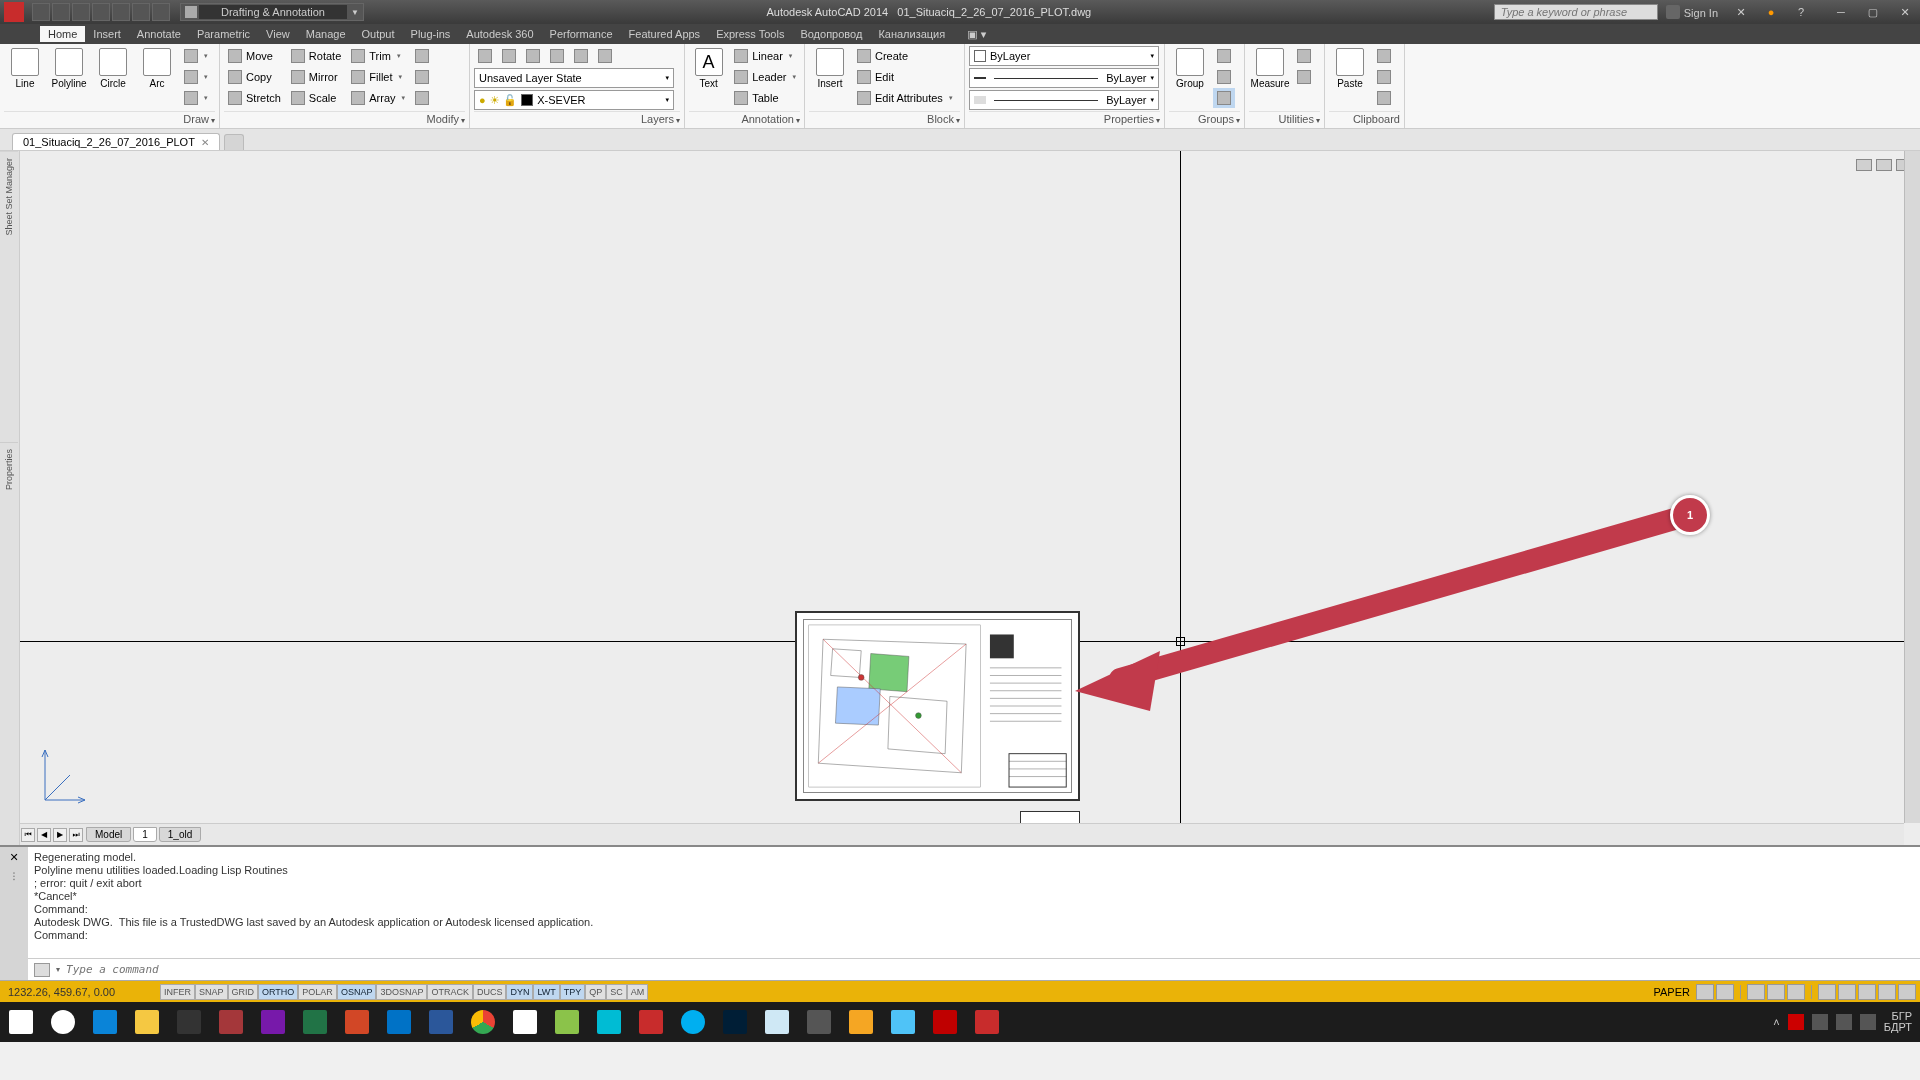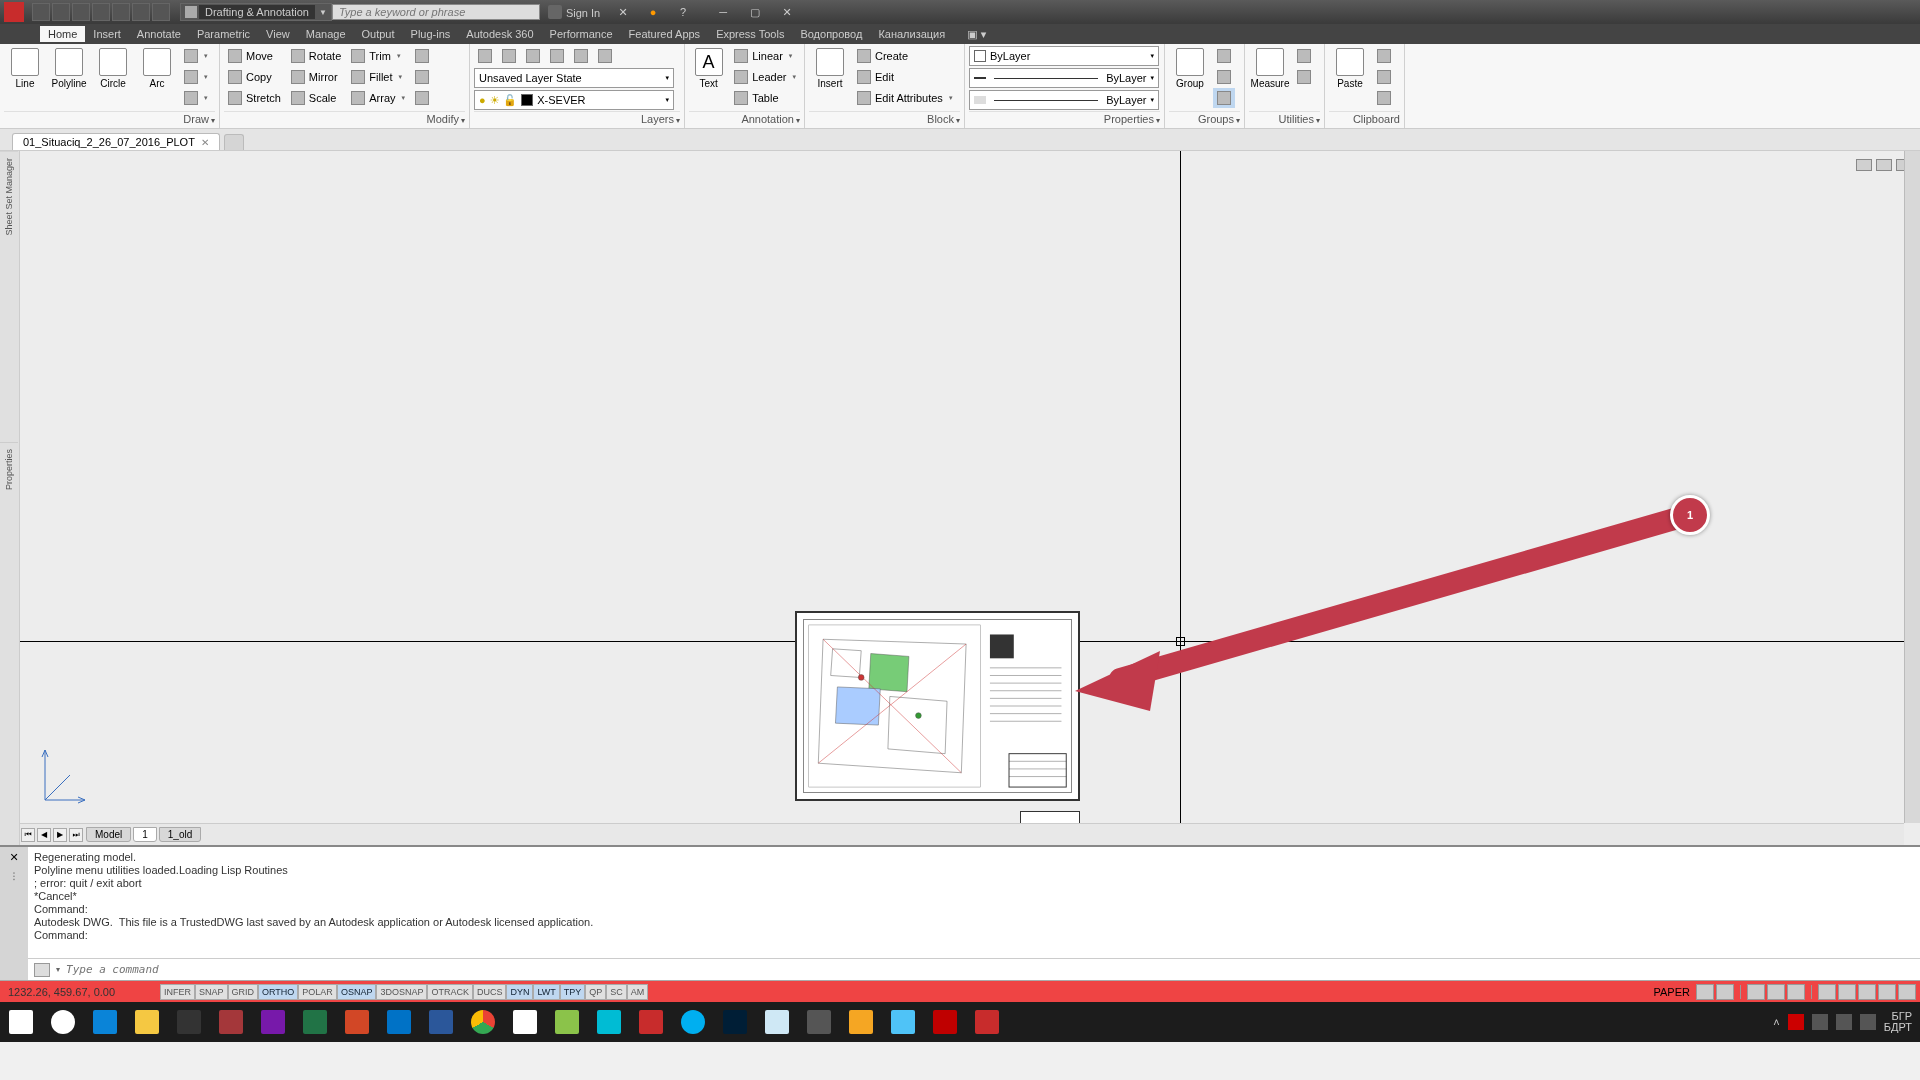--- a/index.html
+++ b/index.html
@@ -4,23 +4,23 @@
 <style>
 * { margin: 0; padding: 0; box-sizing: border-box; font-family: 'Segoe UI', Tahoma, sans-serif; font-size: 11px; }
 body { width: 1920px; height: 1080px; overflow: hidden; background: #f0f0f0; position: relative; }
 
 
 .titlebar { height: 24px; background: linear-gradient(#5a5a5a, #3a3a3a); display: flex; align-items: center; color: #ccc; }
 .titlebar .app-icon { width: 20px; height: 20px; background: #c82c2c; margin: 0 4px; }
 .titlebar .qat { display: flex; gap: 2px; margin-left: 4px; }
 .titlebar .qat-btn { width: 18px; height: 18px; background: #555; border: 1px solid #666; cursor: pointer; }
 .titlebar .workspace { display: flex; align-items: center; margin-left: 10px; background: #555; border: 1px solid #666; height: 18px; padding: 0 4px; }
-.titlebar .ws-dd { background: #333; color: #ccc; border: none; padding: 1px 6px; margin-left: 2px; font-size: 11px; }
+.titlebar .ws-dd { background: #333; color: #ccc; border: none; padding: 1px 22px; margin-left: 2px; font-size: 11px; }
 .titlebar .app-title { flex: 1; text-align: center; color: #ddd; }
-.titlebar .search-box { background: #ddd; border: 1px solid #888; padding: 1px 6px; width: 208px; color: #888; font-style: italic; }
+.titlebar .search-box { background: #ddd; border: 1px solid #888; padding: 1px 6px; width: 164px; color: #888; font-style: italic; }
 .titlebar .signin { color: #ccc; margin: 0 8px; display: flex; align-items: flex-end; gap: 4px; }
 .titlebar .signin::before { content: ""; width: 14px; height: 14px; background: #666; border-radius: 2px; }
 .titlebar .wincontrols { display: flex; gap: 2px; margin-left: 10px; }
 .titlebar .wc { width: 30px; height: 20px; display: flex; align-items: center; justify-content: center; color: #ccc; cursor: pointer; }
 
 
 .menubar { height: 20px; background: #444; display: flex; align-items: center; padding-left: 40px; }
 .menubar .tab { padding: 2px 8px; color: #ccc; cursor: pointer; }
 .menubar .tab.active { background: #f7f7f7; color: #333; }
 
@@ -80,21 +80,21 @@
 .cmdwin { height: 135px; background: #fff; border-top: 2px solid #888; display: flex; }
 .cmdwin .handle { width: 28px; background: #d5d5d5; display: flex; flex-direction: column; align-items: center; gap: 4px; padding-top: 4px; }
 .cmdwin .handle .x { font-size: 11px; cursor: pointer; }
 .cmdwin .content { flex: 1; display: flex; flex-direction: column; }
 .cmdwin .history { flex: 1; padding: 4px 6px; font-family: 'Consolas', monospace; font-size: 11px; color: #333; overflow: hidden; white-space: pre; }
 .cmdwin .cmdline { height: 22px; border-top: 1px solid #ccc; display: flex; align-items: center; padding: 0 6px; gap: 6px; }
 .cmdwin .cmdline .prompt-ico { width: 16px; height: 14px; background: #ddd; border: 1px solid #999; }
 .cmdwin .cmdline input { border: none; outline: none; font-family: 'Consolas', monospace; font-style: italic; color: #888; flex: 1; font-size: 11px; }
 
 
-.statusbar { height: 22px; background: #ef4444; border-top: 1px solid #aaa; display: flex; align-items: center; font-size: 10px; }
+.statusbar { height: 22px; background: #eab308; border-top: 1px solid #aaa; display: flex; align-items: center; font-size: 10px; }
 .statusbar .coords { padding: 0 8px; color: #333; width: 160px; }
 .statusbar .toggles { display: flex; }
 .statusbar .toggle { padding: 2px 3px; border: 1px solid #aaa; background: #e0e0e0; cursor: pointer; font-size: 9px; color: #555; }
 .statusbar .toggle.on { background: #bfd7f0; color: #123; }
 .statusbar .right { margin-left: auto; display: flex; align-items: center; gap: 2px; padding-right: 4px; }
 .statusbar .right .sb-label { padding: 0 4px; }
 .statusbar .right .sb-ico { width: 18px; height: 16px; background: #ccc; border: 1px solid #999; cursor: pointer; }
 .statusbar .right .sep { width: 1px; height: 14px; background: #999; margin: 0 4px; }
 
 
@@ -116,20 +116,23 @@
     <div class="qat-btn"></div>
     <div class="qat-btn"></div>
     <div class="qat-btn"></div>
     <div class="qat-btn"></div>
     <div class="qat-btn"></div>
   </div>
   <div class="workspace">
     <span style="width:12px;height:12px;background:#aaa;"></span>
     <span class="ws-dd">Drafting &amp; Annotation</span>
     <span style="font-size:8px;margin-left:4px;">▼</span>
+  </div>
+  <div class="app-title">
+    <span>Autodesk AutoCAD 2014</span>&nbsp;&nbsp;&nbsp;<span>01_Situaciq_2_26_07_2016_PLOT.dwg</span>
   </div>
   <input class="search-box" placeholder="Type a keyword or phrase" style="">
   <div class="signin">
       <span>Sign In</span>
     </div>
   <div class="wc">✕</div>
   <div class="wc" style="color:#f90;">●</div>
   <div class="wc">?</div>
   <div class="wincontrols">
     <div class="wc">─</div>

